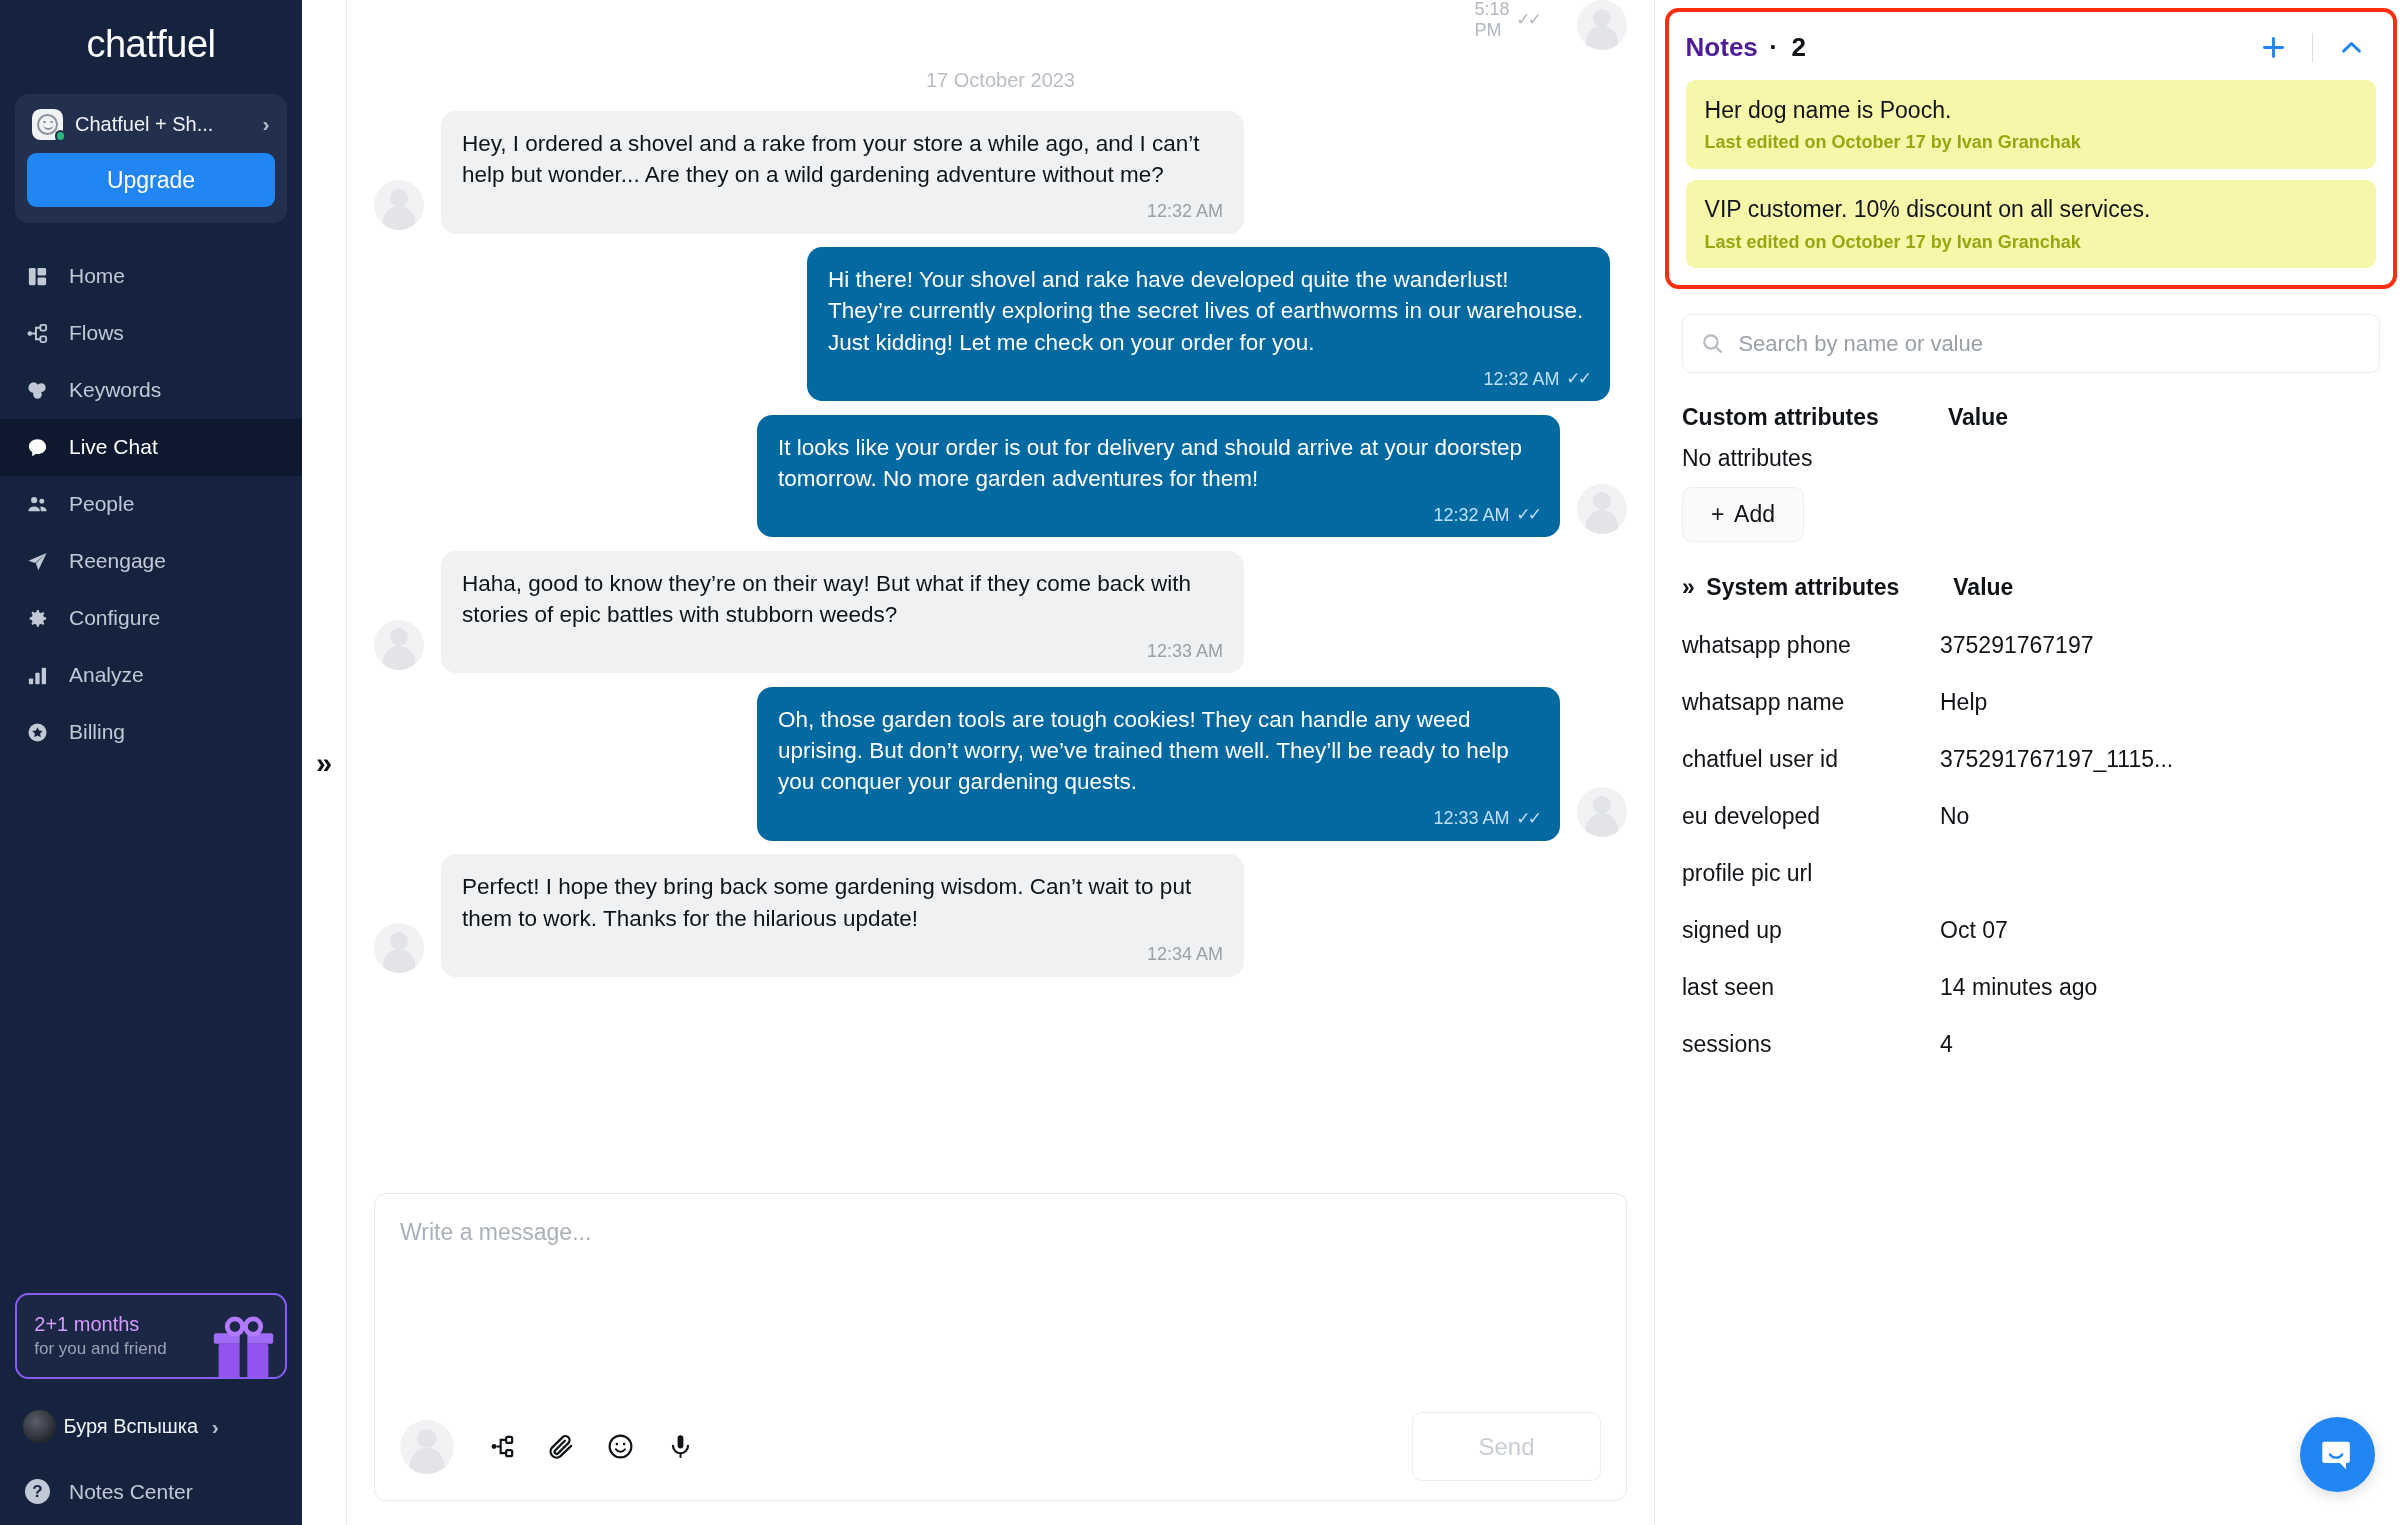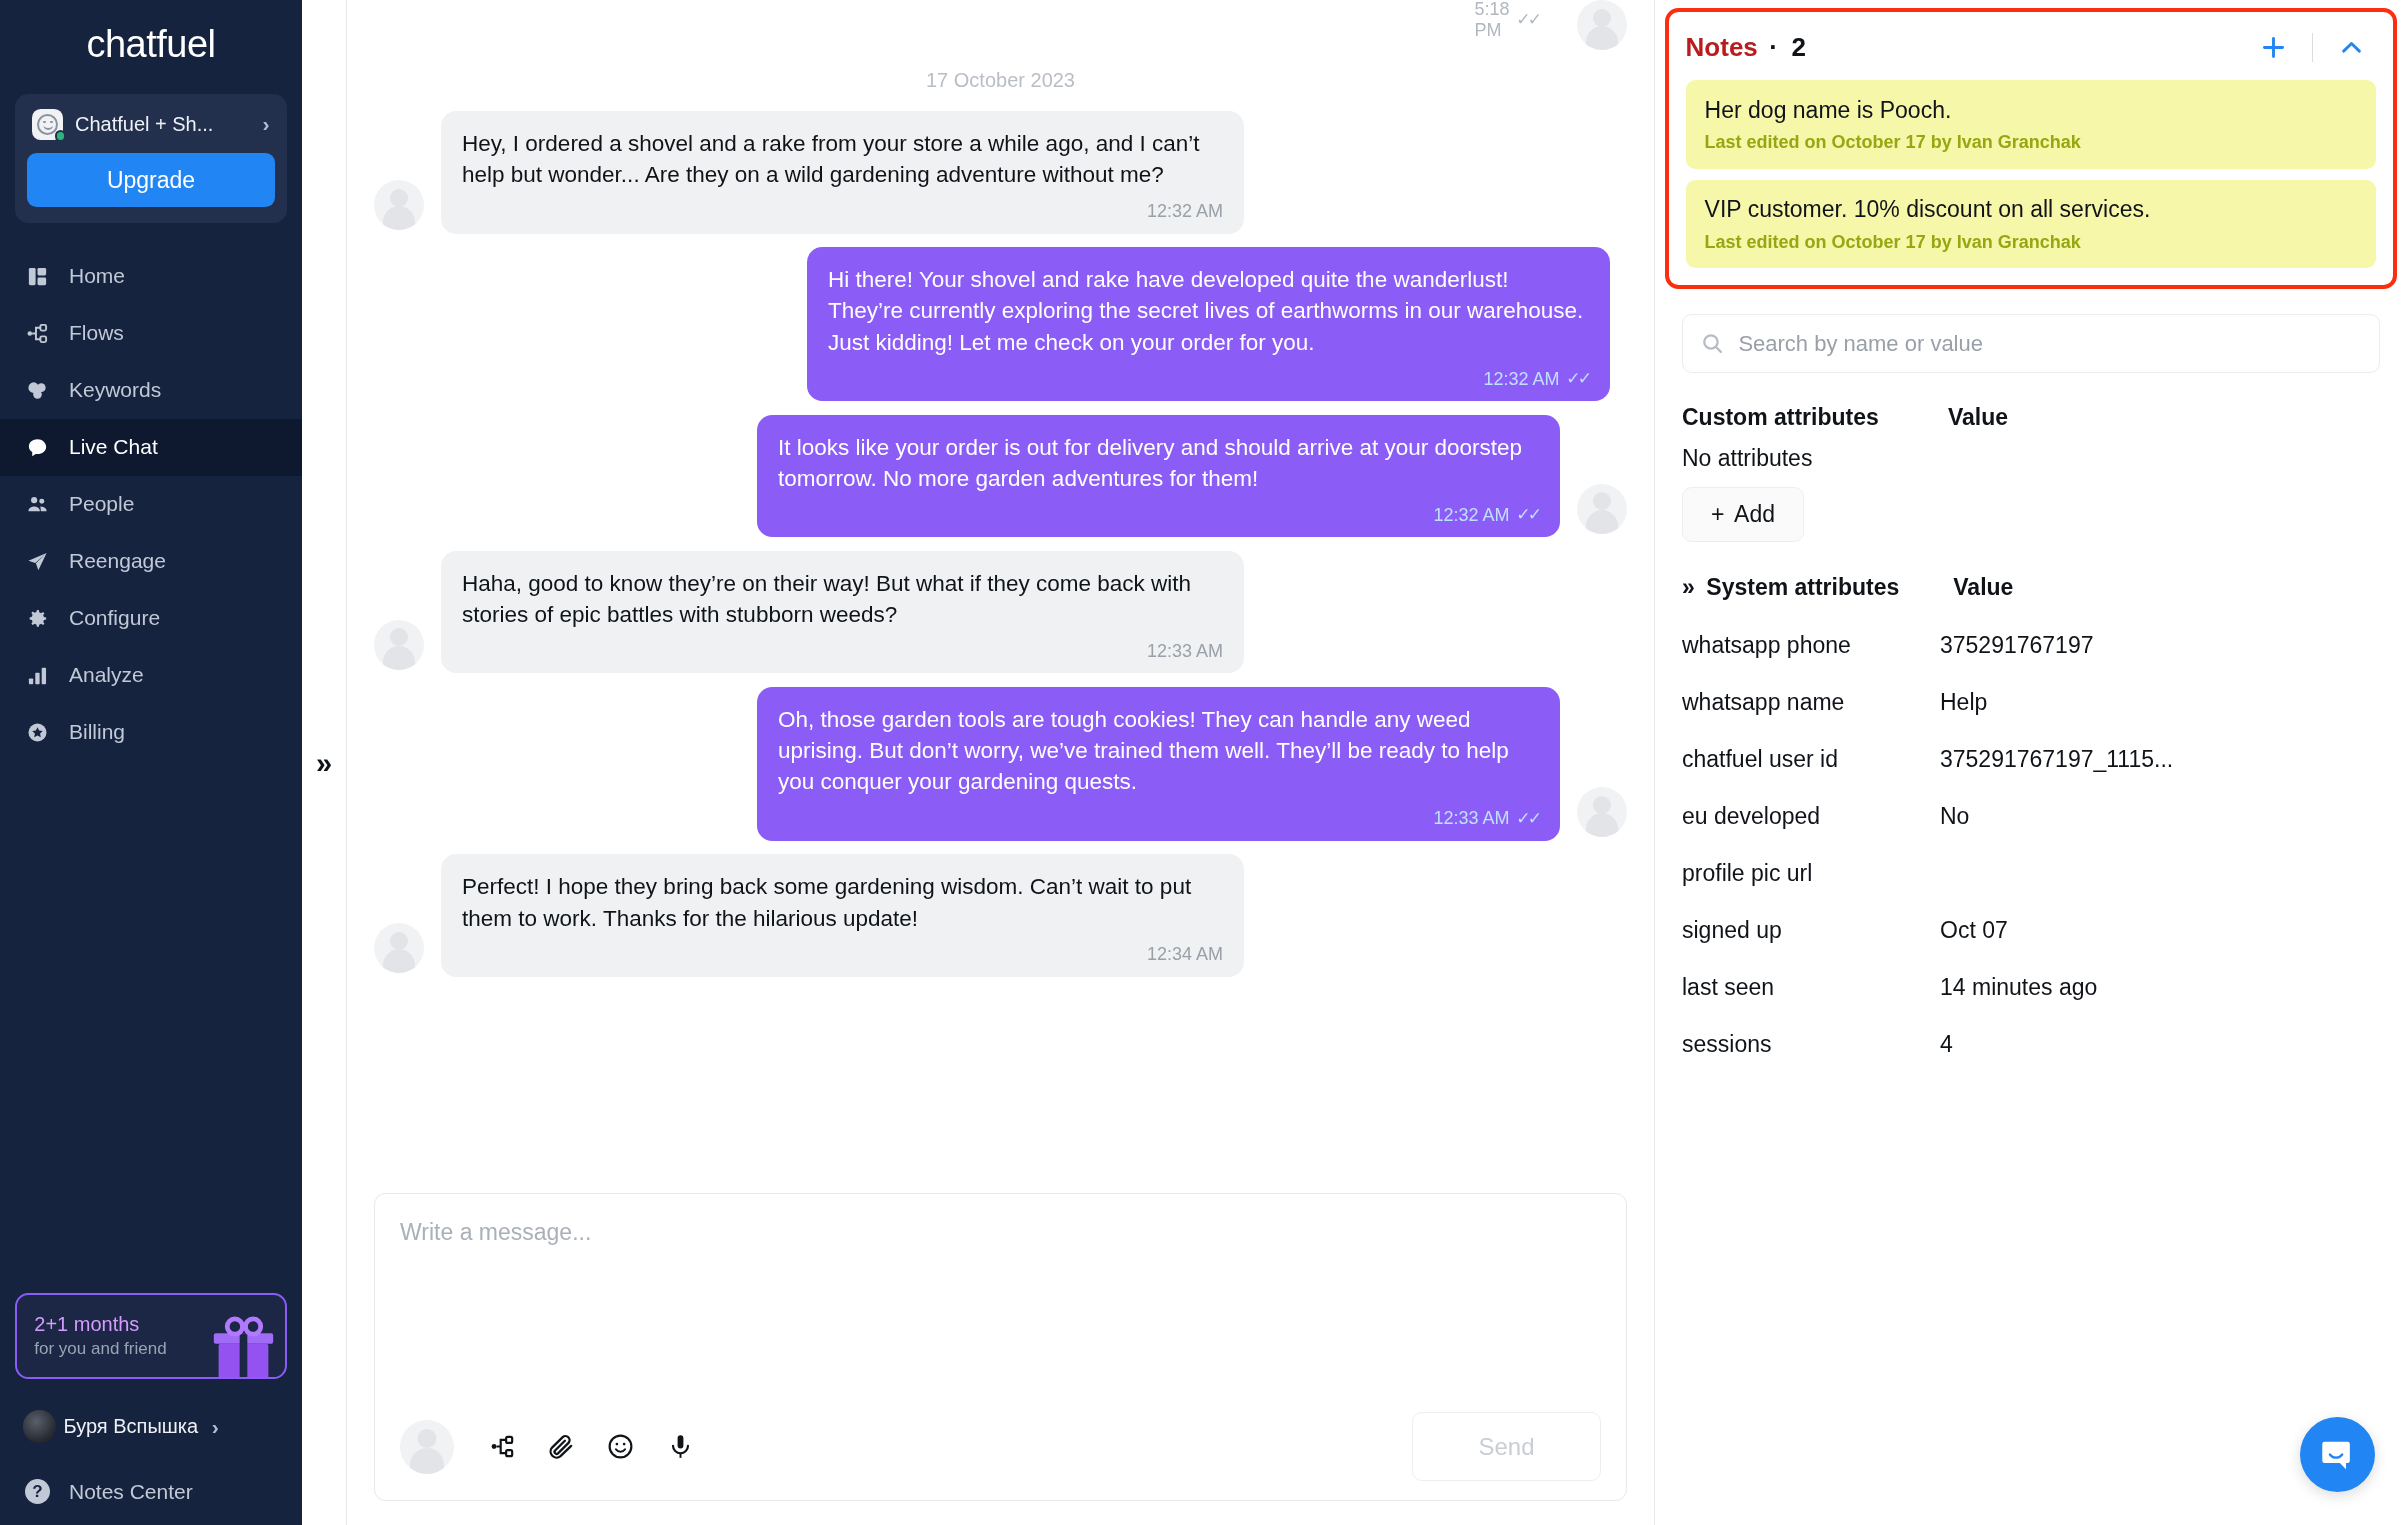--- a/index.html
+++ b/index.html
@@ -137,21 +137,21 @@
   }
   .avatar::after {
     content: ""; position: absolute; width: 32px; height: 25px; border-radius: 16.3px 16.3px 0 0;
     background: #e2e4e7; left: 50%; bottom: -1px; transform: translateX(-50%);
   }
   .bubble {
     max-width: 803px; border-radius: 15.3px; padding: 17px 21px 9.6px 21px;
     font-size: 22.5px; line-height: 1.39; position: relative;
   }
   .bubble.in  { background: #f0f1f2; color: #101419; margin-left: 17px; }
-  .bubble.out { background: #8b5cf6; color: #ffffff; margin-right: 17px; }
+  .bubble.out { background: #0369a1; color: #ffffff; margin-right: 17px; }
   .bubble .meta {
     display: flex; align-items: center; justify-content: flex-end;
     gap: 6.7px; font-size: 18px; margin-top: 8.6px;
   }
   .bubble.in .meta  { color: #9aa0a8; }
   .bubble.out .meta { color: #bfe0ff; }
   .ticks { font-size: 17px; letter-spacing: -2.9px; }
   .daysep {
     text-align: center; color: #b9bec5; font-size: 20px;
     margin: 15.3px 0 19px 0;
@@ -202,21 +202,21 @@
   .rpanel {
     width: 753px; flex: 0 0 753px; border-left: 1px solid #e7e8ea;
     background: #fff; display: flex; flex-direction: column;
     position: relative; overflow: hidden;
   }
   .notes-card {
     margin: 7.6px 9.6px 0 9.6px; border: 4.8px solid #fb2f10; border-radius: 13.4px;
     background: #fff; padding: 15.3px 17px 17px 17px;
   }
   .notes-head { display: flex; align-items: center; height: 42px; }
-  .notes-title { font-size: 26px; font-weight: 700; color: #b91c1c; }
+  .notes-title { font-size: 26px; font-weight: 700; color: #4c1d95; }
   .notes-count { font-size: 26px; font-weight: 700; color: #101419; margin-left: 13.4px; }
   .notes-dot { color: #101419; font-size: 26px; margin-left: 11.5px; font-weight: 700; }
   .notes-actions { margin-left: auto; display: flex; align-items: center; gap: 0; }
   .icon-btn {
     width: 50px; height: 42px; display: flex; align-items: center; justify-content: center;
     color: #2186f4; cursor: pointer;
   }
   .icon-btn svg { width: 29px; height: 29px; stroke: currentColor; fill: none; stroke-width: 2.4; }
   .vdiv { width: 1.4px; height: 29px; background: #d9dce0; margin: 0 13.4px; }
   .note {

